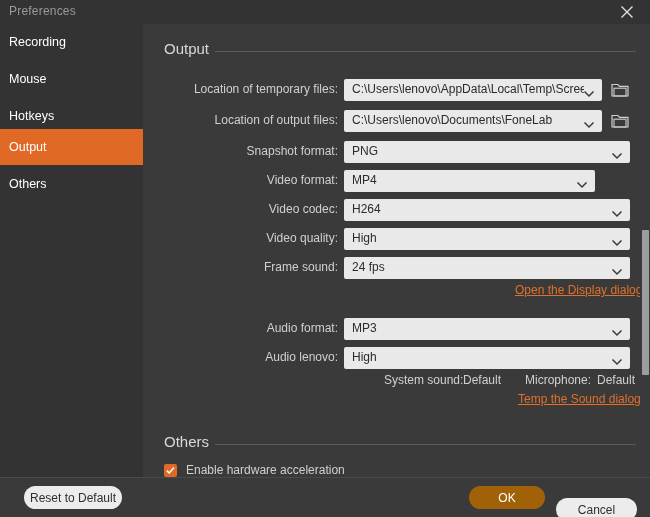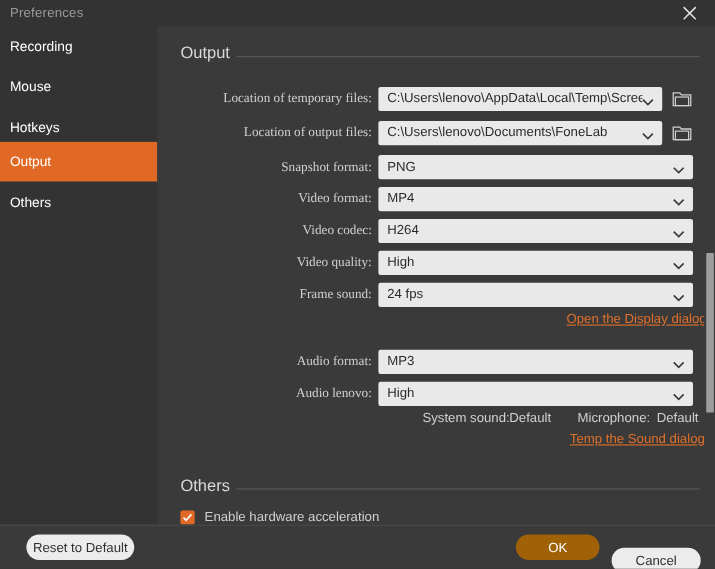--- a/index.html
+++ b/index.html
@@ -107,21 +107,20 @@
     height: 22px;
   }
   .row-label {
     position: absolute;
     right: 0;
     top: 3px;
     font-size: 12px;
     color: #d0d0d0;
     white-space: nowrap;
     text-align: right;
-    font-family: Liberation Serif, serif;
   }
 
   .dd {
     position: absolute;
     top: 0;
     height: 22px;
     background: #e9e9e9;
     border-radius: 2px;
     box-sizing: border-box;
     cursor: pointer;
@@ -324,21 +323,21 @@
         <span class="dd-arrow">
           <svg width="12" height="10" viewBox="0 0 12 10">
               <path d="M1.5 2.5 L6 7 L10.5 2.5" stroke="#3a3a3a" stroke-width="1.5" fill="none"></path>
             </svg>
         </span>
       </div>
     </div>
 
     <div class="row" style="top:146px; width:493px">
       <div class="row-label" style="right:298px">Video format:</div>
-      <div class="dd" style="left:201px; width:286px">
+      <div class="dd" style="left:201px; width:251px">
         <div class="dd-text" style="width:258px">MP4</div>
         <span class="dd-arrow">
           <svg width="12" height="10" viewBox="0 0 12 10">
               <path d="M1.5 2.5 L6 7 L10.5 2.5" stroke="#3a3a3a" stroke-width="1.5" fill="none"></path>
             </svg>
         </span>
       </div>
     </div>
 
     <div class="row" style="top:175px; width:493px">

